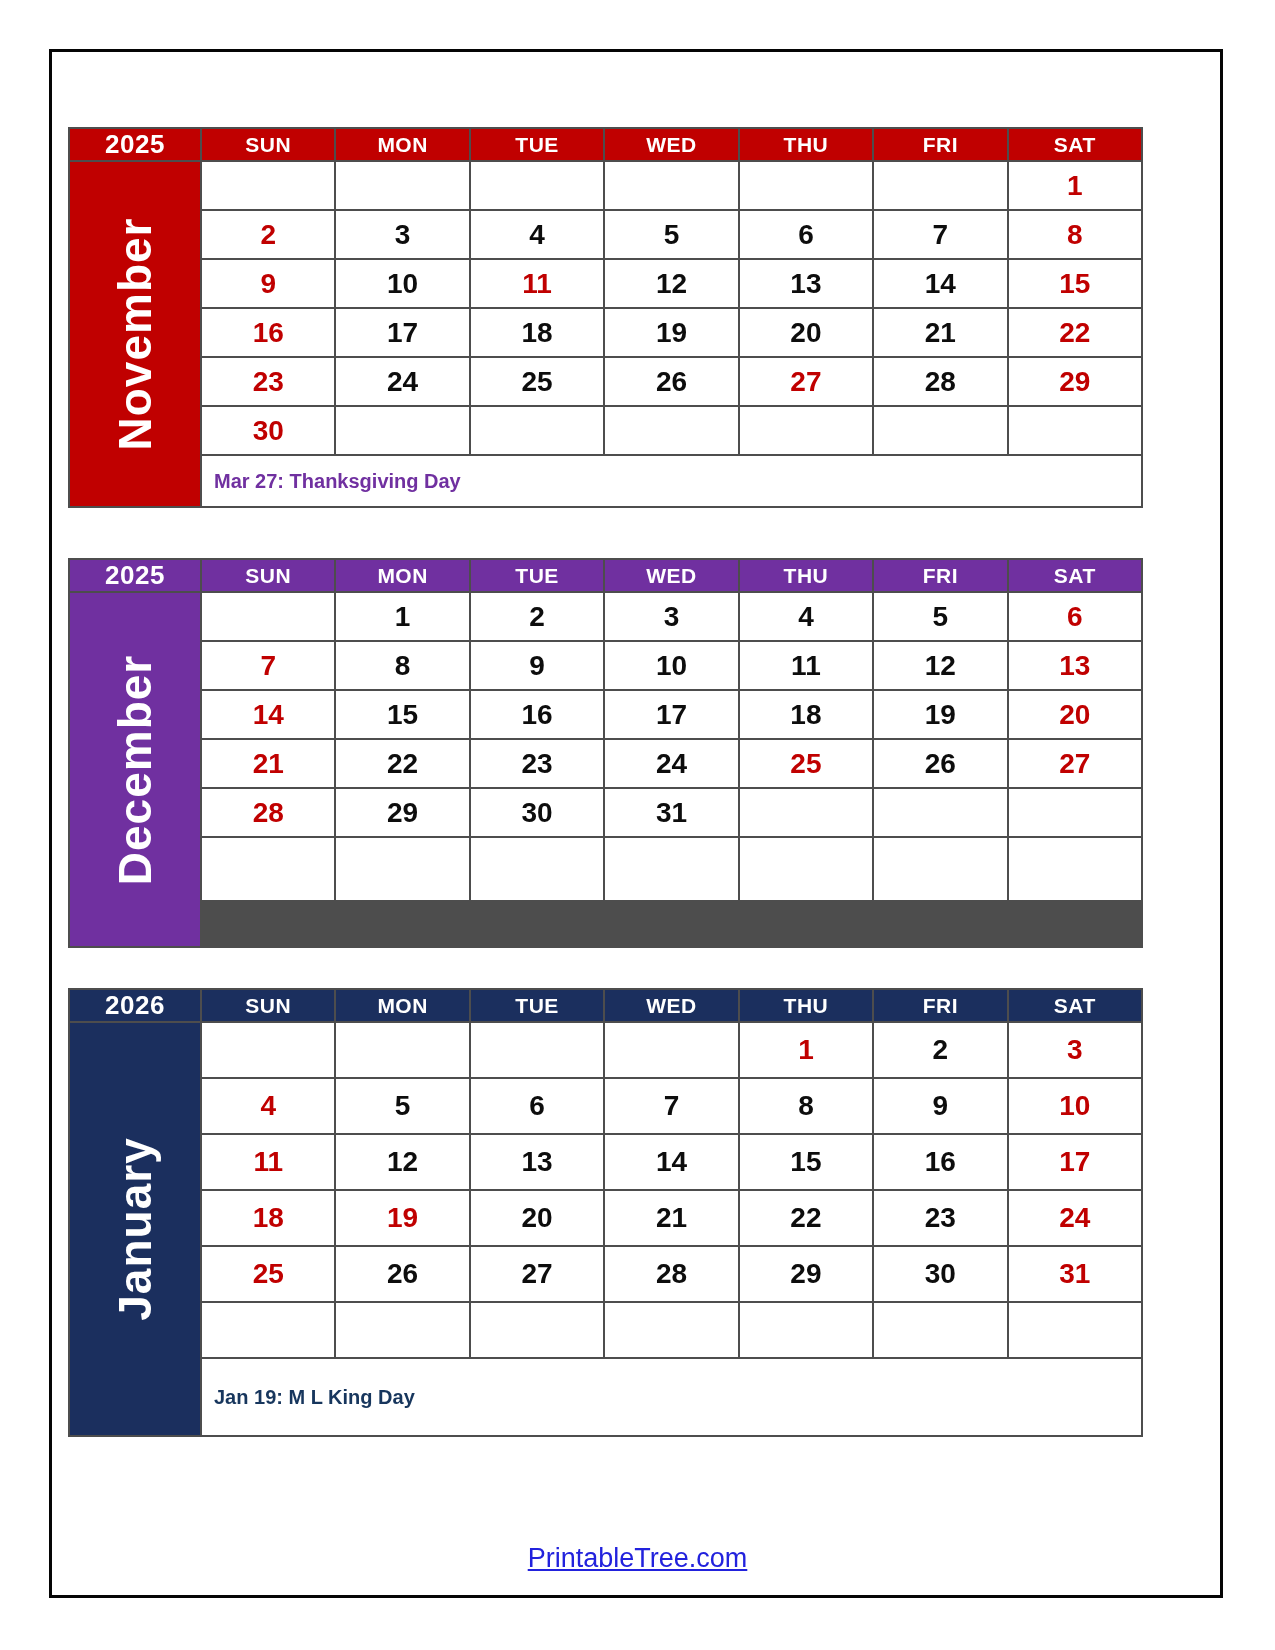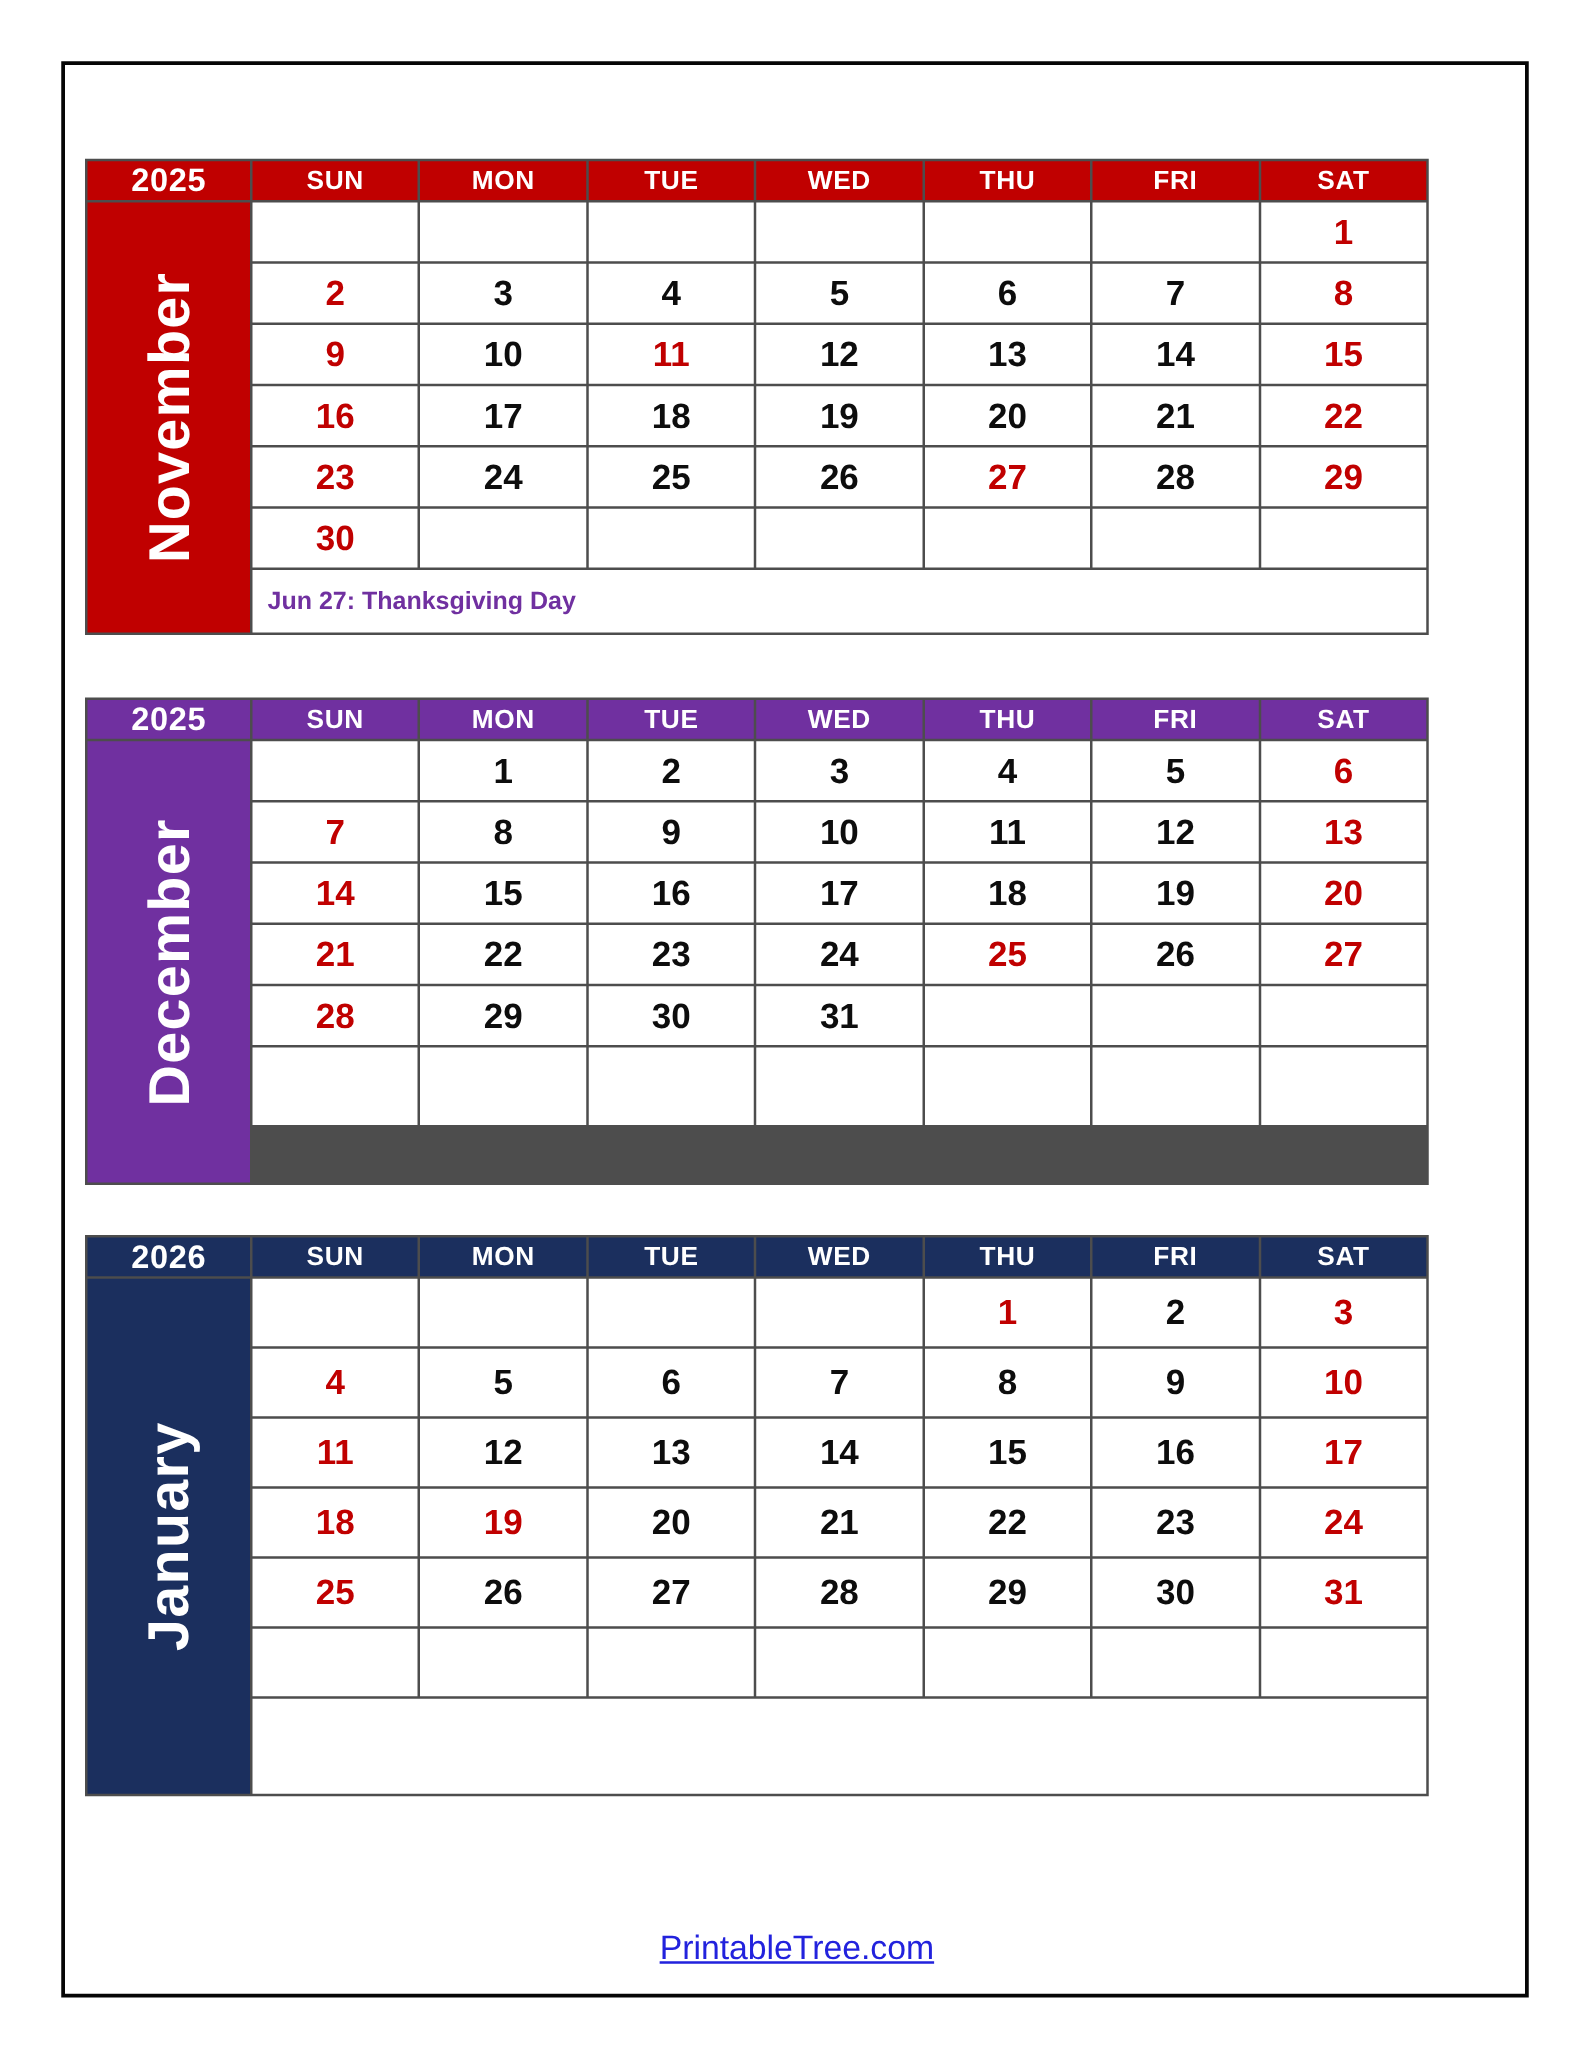--- a/index.html
+++ b/index.html
@@ -108,21 +108,21 @@
       <div class="date-cell" style="color: rgb(13, 13, 13);">28</div>
       <div class="date-cell" style="color: rgb(192, 0, 0);">29</div>
       <div class="date-cell" style="color: rgb(192, 0, 0);">30</div>
       <div class="date-cell" style="color: rgb(13, 13, 13);"></div>
       <div class="date-cell" style="color: rgb(13, 13, 13);"></div>
       <div class="date-cell" style="color: rgb(13, 13, 13);"></div>
       <div class="date-cell" style="color: rgb(13, 13, 13);"></div>
       <div class="date-cell" style="color: rgb(13, 13, 13);"></div>
       <div class="date-cell" style="color: rgb(13, 13, 13);"></div>
       <div class="holiday-cell" style="color: rgb(112, 48, 160);">
-        <div class="holiday-line">Jun 27: Thanksgiving Day</div>
+        <div class="holiday-line">Mar 27: Thanksgiving Day</div>
       </div>
     </div>
     <div class="month-grid month--december" style="--theme: #7030A0;">
       <div class="year-cell">2025</div>
       <div class="dow-cell">SUN</div>
       <div class="dow-cell">MON</div>
       <div class="dow-cell">TUE</div>
       <div class="dow-cell">WED</div>
       <div class="dow-cell">THU</div>
       <div class="dow-cell">FRI</div>
@@ -221,19 +221,20 @@
       <div class="date-cell" style="color: rgb(13, 13, 13);">30</div>
       <div class="date-cell" style="color: rgb(192, 0, 0);">31</div>
       <div class="date-cell" style="color: rgb(13, 13, 13);"></div>
       <div class="date-cell" style="color: rgb(13, 13, 13);"></div>
       <div class="date-cell" style="color: rgb(13, 13, 13);"></div>
       <div class="date-cell" style="color: rgb(13, 13, 13);"></div>
       <div class="date-cell" style="color: rgb(13, 13, 13);"></div>
       <div class="date-cell" style="color: rgb(13, 13, 13);"></div>
       <div class="date-cell" style="color: rgb(13, 13, 13);"></div>
       <div class="holiday-cell" style="color: rgb(23, 54, 93);">
+        <div class="holiday-line">Jan 19: M L King Day</div>
       </div>
     </div>
   </div>
 
 <div class="footer">
   <a>PrintableTree.com</a>
 </div>
 
 </body></html>

